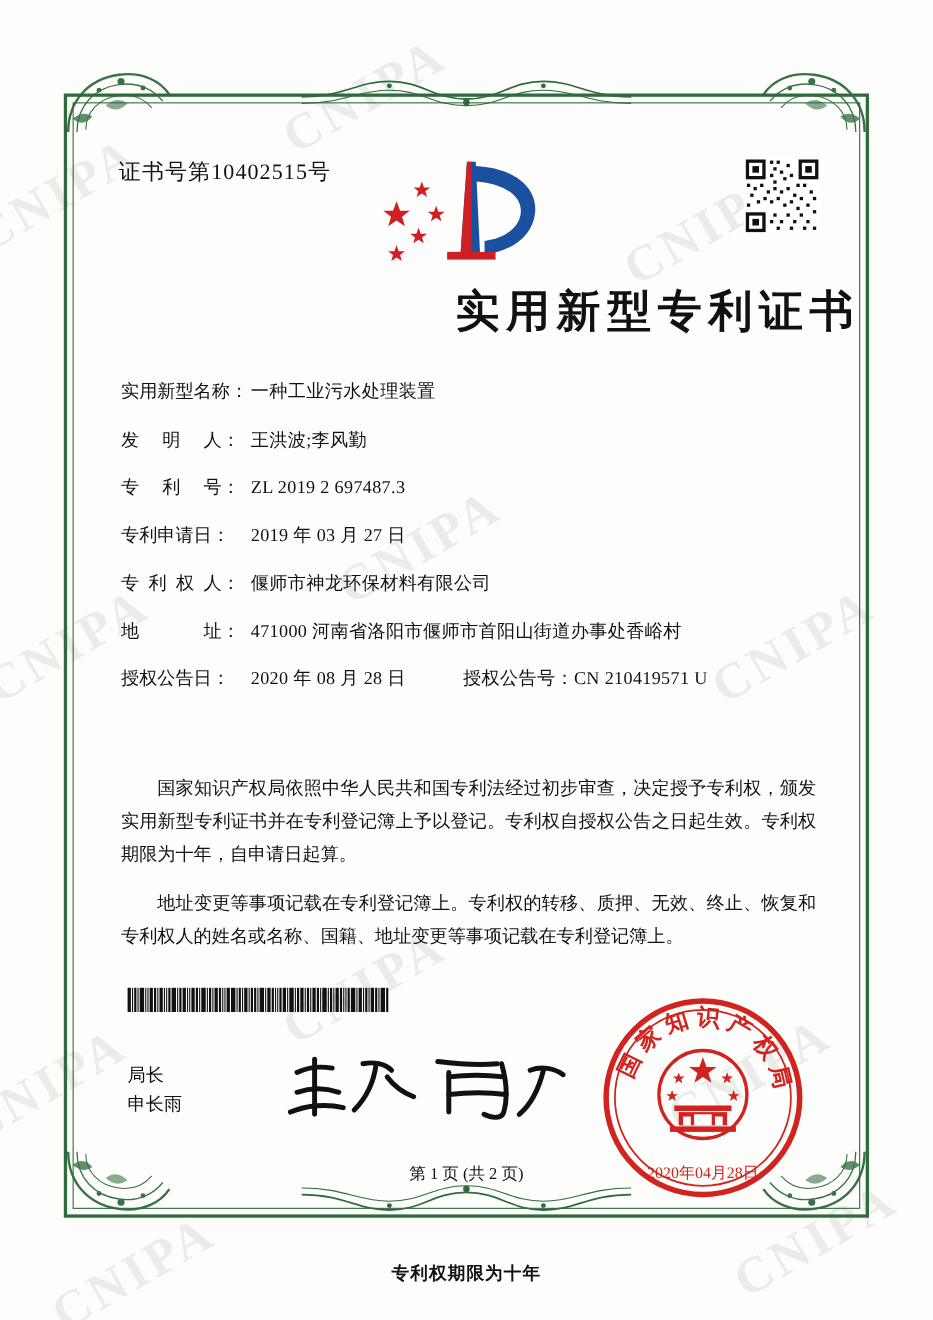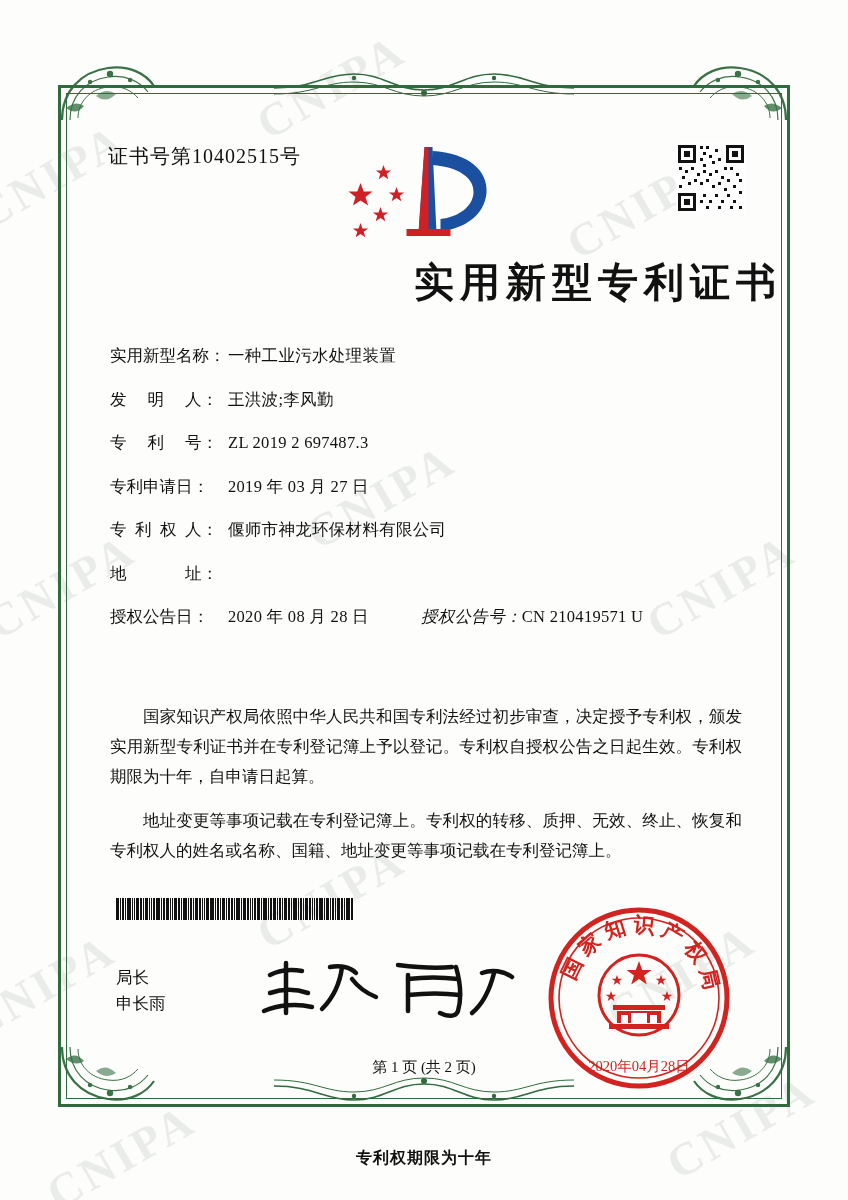--- a/index.html
+++ b/index.html
@@ -467,26 +467,27 @@
           <span>人：</span>
         </span>
         <span class="val">偃师市神龙环保材料有限公司</span>
       </div>
 
       <div class="field">
         <span class="lbl spread">
           <span>地</span>
           <span>址：</span>
         </span>
+        <span class="val">471000 河南省洛阳市偃师市首阳山街道办事处香峪村</span>
       </div>
 
       <div class="field">
         <span class="lbl">授权公告日：</span>
         <span class="val">2020 年 08 月 28 日</span>
-        <span class="val second-lbl" style="margin-left:52px;font-style:italic;">授权公告号：</span>
+        <span class="val second-lbl" style="margin-left:52px;">授权公告号：</span>
         <span class="val">CN 210419571 U</span>
       </div>
 
     </div>
 
     <div class="paras">
       <p>国家知识产权局依照中华人民共和国专利法经过初步审查，决定授予专利权，颁发实用新型专利证书并在专利登记簿上予以登记。专利权自授权公告之日起生效。专利权期限为十年，自申请日起算。</p>
       <p>地址变更等事项记载在专利登记簿上。专利权的转移、质押、无效、终止、恢复和专利权人的姓名或名称、国籍、地址变更等事项记载在专利登记簿上。</p>
     </div>
 

